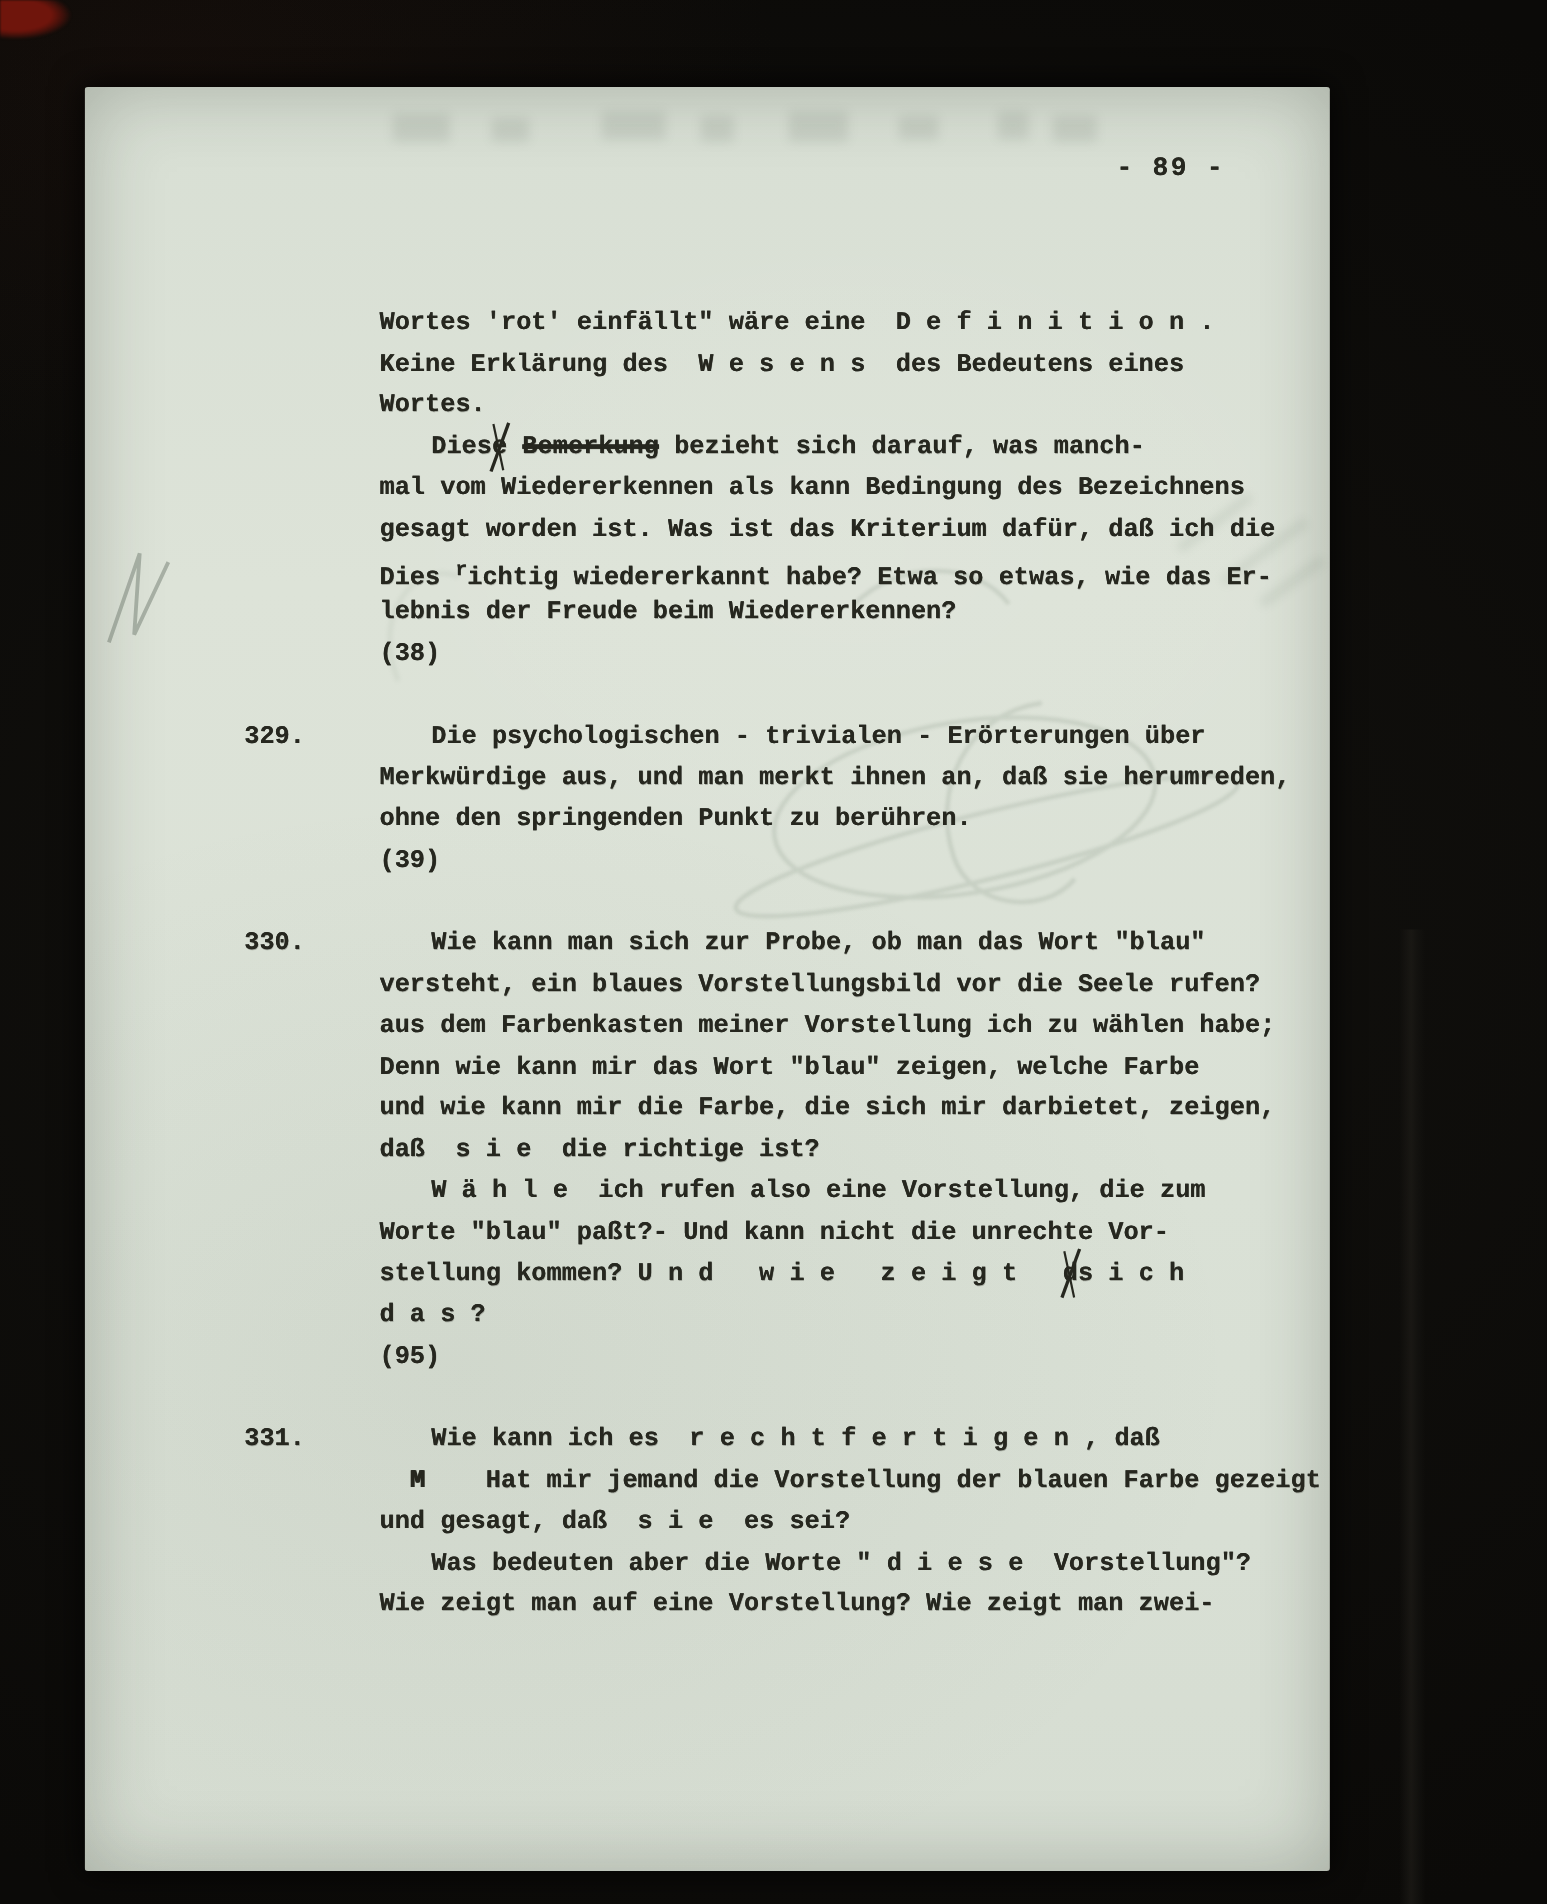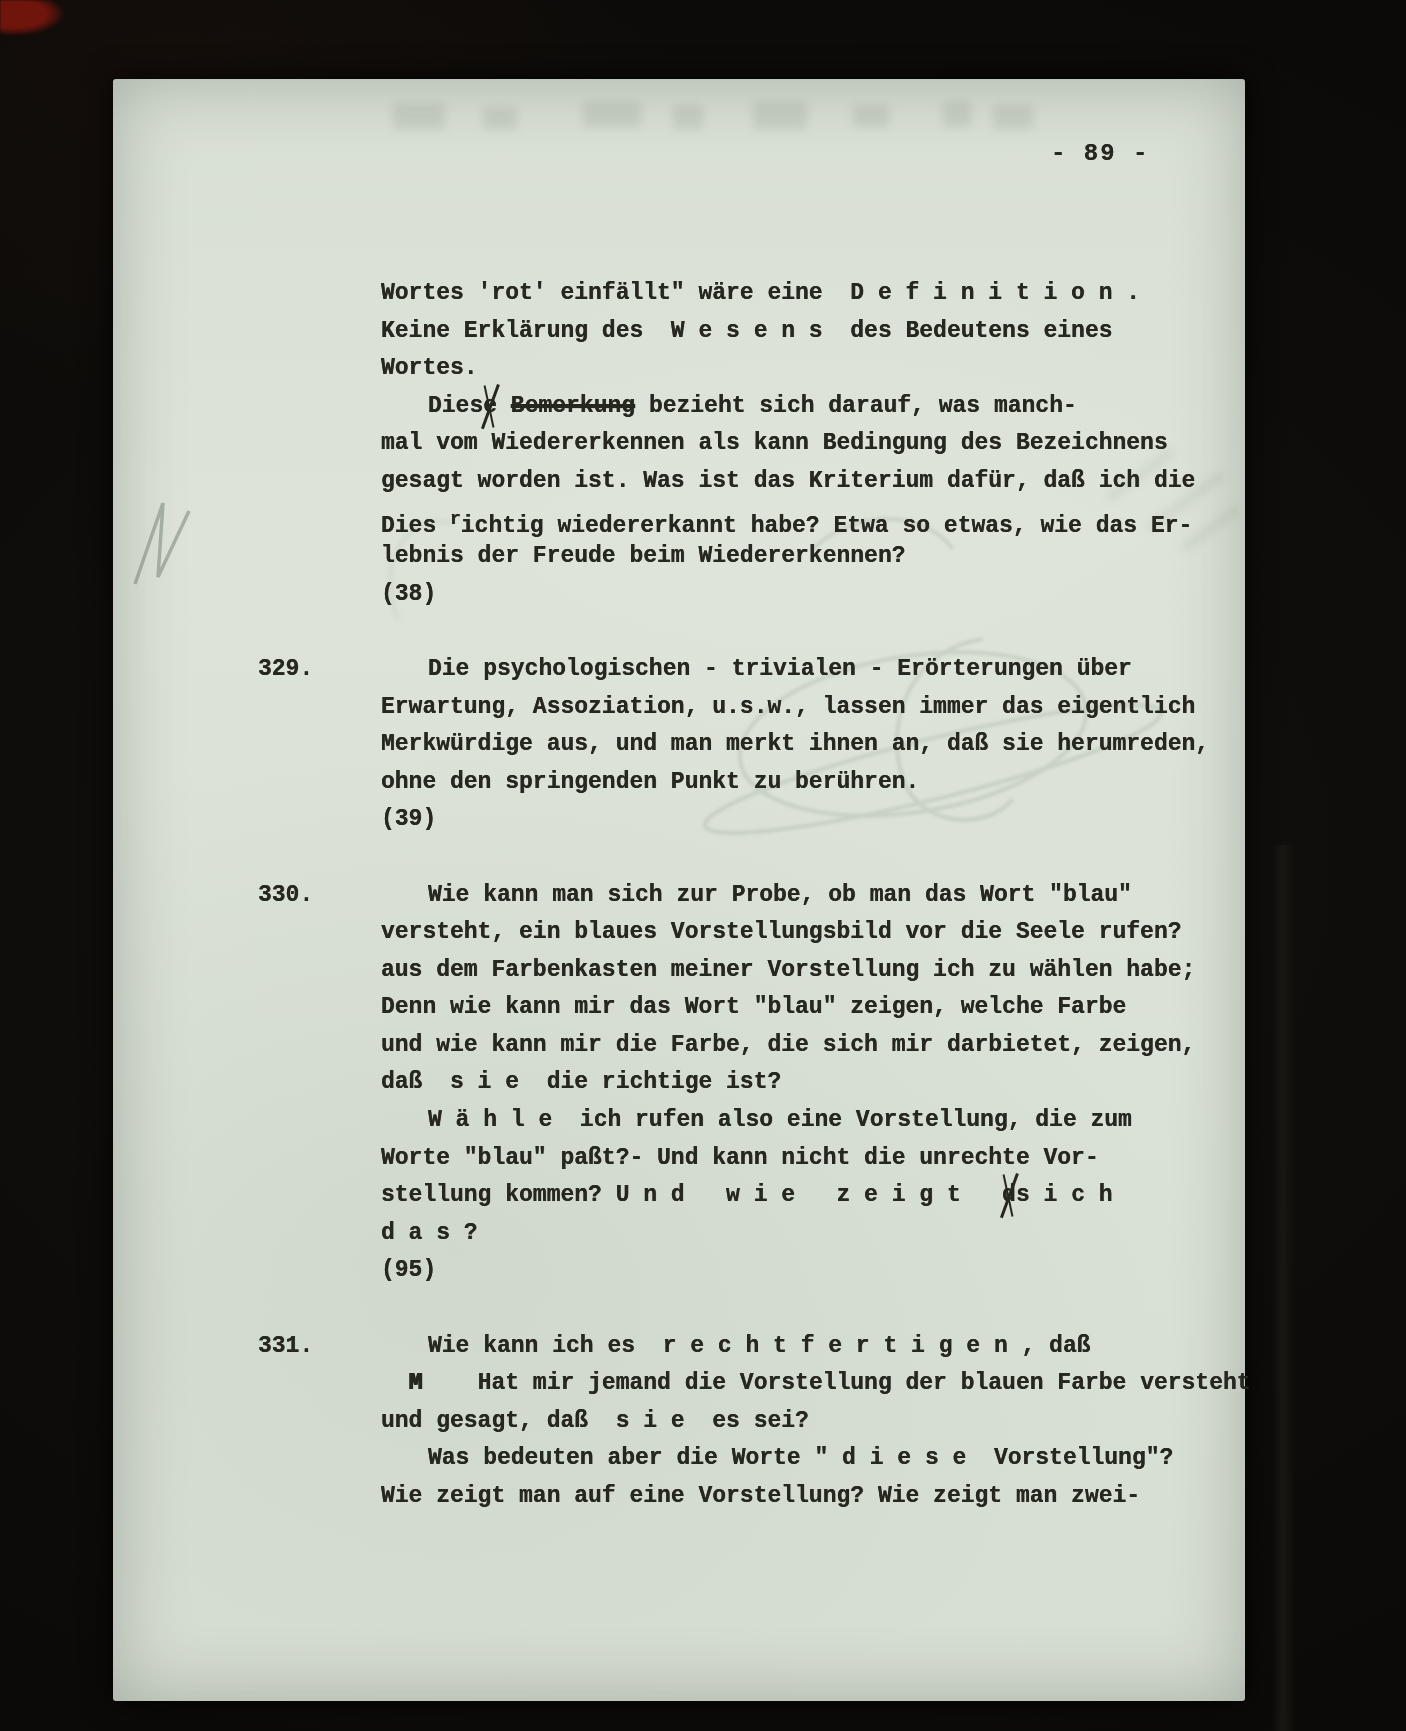--- a/index.html
+++ b/index.html
@@ -24,21 +24,20 @@
     filter:blur(1px);
   }
   .page{
     position:absolute;left:77px;top:79px;width:1132px;height:1622px;
     background:
       radial-gradient(ellipse 700px 480px at 62% 26%, rgba(255,255,255,.06), transparent 70%),
       radial-gradient(ellipse 950px 700px at 30% 72%, rgba(96,106,90,.07), transparent 75%),
       linear-gradient(180deg,#d8dfd4 0%, #dde3d8 28%, #dae1d6 62%, #d6ddd2 100%);
     box-shadow: inset 0 0 70px rgba(44,50,40,.28), 0 0 30px rgba(0,0,0,.85);
     border-radius:3px;
-    margin-left:36px;
   }
   .ghosts{position:absolute;left:0;top:0;width:1132px;height:1622px;pointer-events:none;}
   .page-number{
     position:absolute;left:938px;top:56px;height:38px;line-height:38px;
     font-size:24px;font-weight:700;color:var(--ink);letter-spacing:2px;white-space:pre;
     text-shadow:0 0 .6px rgba(35,36,30,.9);
   }
   .text-body{
     position:absolute;left:268px;top:196px;width:850px;
     font-size:23px;font-weight:700;color:var(--ink);
@@ -121,21 +120,20 @@
         <div class="line indent"><span>Dies</span><span class="xover">e</span><span> </span><span class="strike">Bemerkung</span><span> bezieht sich darauf, was manch-</span></div>
         <div class="line"><span>mal vom Wiedererkennen als kann Bedingung des Bezeichnens</span></div>
         <div class="line"><span>gesagt worden ist. Was ist das Kriterium dafür, daß ich die</span></div>
         <div class="line"><span>Dies </span><span class="sup">r</span><span>ichtig wiedererkannt habe? Etwa so etwas, wie das Er-</span></div>
         <div class="line"><span>lebnis der Freude beim Wiedererkennen?</span></div>
         <div class="line"><span>(38)</span></div>
       </div>
       <div class="section">
         <div class="section-number">329.</div>
         <div class="line indent"><span>Die psychologischen - trivialen - Erörterungen über</span></div>
-        <div class="line"><span>Erwartung, Assoziation, u.s.w., lassen immer das eigentlich</span></div>
         <div class="line"><span>Merkwürdige aus, und man merkt ihnen an, daß sie herumreden,</span></div>
         <div class="line"><span>ohne den springenden Punkt zu berühren.</span></div>
         <div class="line"><span>(39)</span></div>
       </div>
       <div class="section">
         <div class="section-number">330.</div>
         <div class="line indent"><span>Wie kann man sich zur Probe, ob man das Wort "blau"</span></div>
         <div class="line"><span>versteht, ein blaues Vorstellungsbild vor die Seele rufen?</span></div>
         <div class="line"><span>aus dem Farbenkasten meiner Vorstellung ich zu wählen habe;</span></div>
         <div class="line"><span>Denn wie kann mir das Wort "blau" zeigen, welche Farbe</span></div>
@@ -143,21 +141,21 @@
         <div class="line"><span>daß  s i e  die richtige ist?</span></div>
         <div class="line indent"><span>W ä h l e  ich rufen also eine Vorstellung, die zum</span></div>
         <div class="line"><span>Worte "blau" paßt?- Und kann nicht die unrechte Vor-</span></div>
         <div class="line"><span>stellung kommen? U n d   w i e   z e i g t   </span><span class="xover">d</span><span>s i c h</span></div>
         <div class="line"><span>d a s ?</span></div>
         <div class="line"><span>(95)</span></div>
       </div>
       <div class="section">
         <div class="section-number">331.</div>
         <div class="line indent"><span>Wie kann ich es  r e c h t f e r t i g e n , daß</span></div>
-        <div class="line"><span>  </span><span class="over">M</span><span>    Hat mir jemand die Vorstellung der blauen Farbe versteht</span></div>
+        <div class="line"><span>  </span><span class="over">M</span><span>    Hat mir jemand die Vorstellung der blauen Farbe gezeigt</span></div>
         <div class="line"><span>und gesagt, daß  s i e  es sei?</span></div>
         <div class="line indent"><span>Was bedeuten aber die Worte " d i e s e  Vorstellung"?</span></div>
         <div class="line"><span>Wie zeigt man auf eine Vorstellung? Wie zeigt man zwei-</span></div>
       </div>
     </div>
 </div>
 
 <div class="film-edge"></div>
 
 </body></html>

